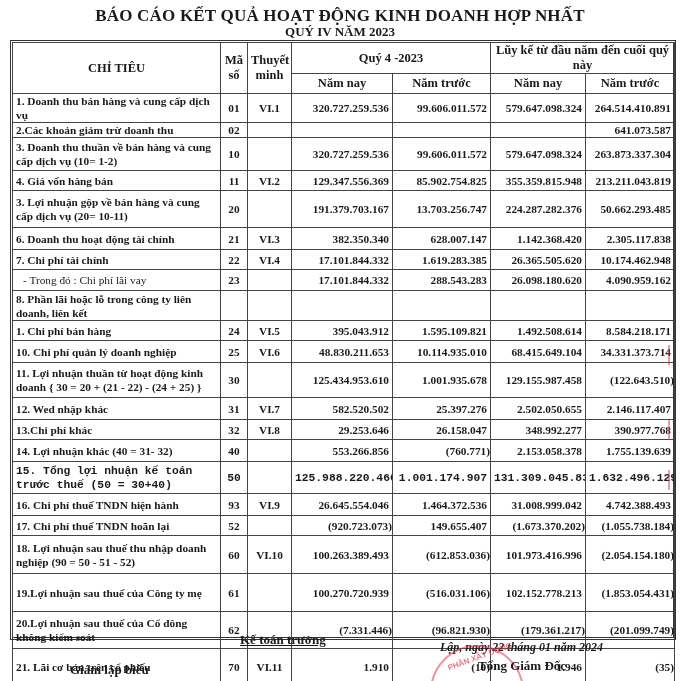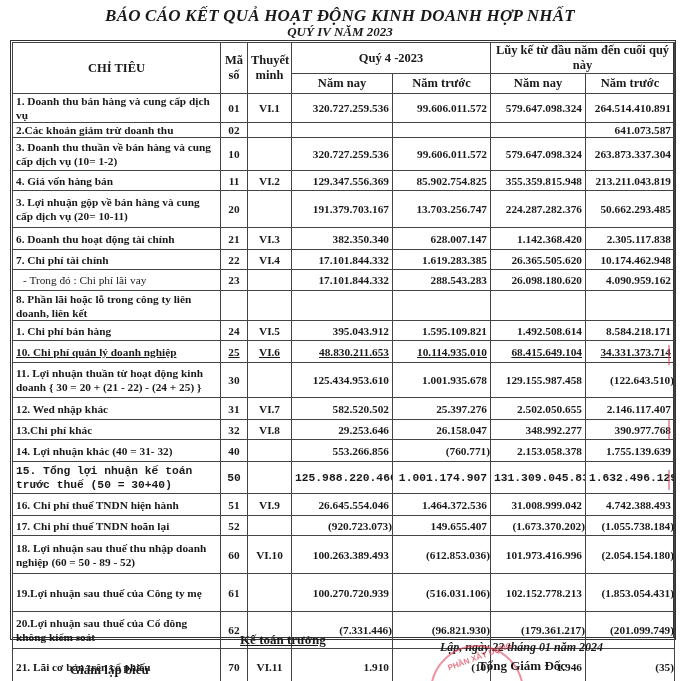--- a/index.html
+++ b/index.html
@@ -1,18 +1,18 @@
 <!DOCTYPE html>
 <html><head>
 <meta charset="utf-8">
 <style>
   html, body { margin:0; padding:0; background:#ffffff; }
   body { width:680px; height:681px; overflow:hidden; position:relative;
          font-family:"Liberation Serif","DejaVu Serif",serif; color:#1a1a1a; }
-  .title { position:absolute; left:0; width:680px; text-align:center; font-weight:bold;font-style:italic; }
+  .title { position:absolute; left:0; width:680px; text-align:center; font-weight:bold; }
   .t1 { top:6px; font-size:17px; letter-spacing:0.2px; }
   .t2 { top:24px; font-size:13px; }
   .frame { position:absolute; left:10px; top:40px; width:666px; height:600px;
            border:3px double #333; box-sizing:border-box; }
   table.rep { position:absolute; left:12px; top:42px; width:662px; border-collapse:collapse;
               table-layout:fixed; font-size:11.3px; font-weight:bold; }
   table.rep td, table.rep th { border:1px solid #444; padding:0 3px; overflow:hidden; }
   table.rep th { font-weight:bold; text-align:center; font-size:12.5px; line-height:15px; }
   th.ct { font-size:13.5px; }
   td.lbl { text-align:left; line-height:14px; }
@@ -145,21 +145,21 @@
       </tr>
       <tr style="height: 20px;">
         <td class="lbl">1. Chi phí bán hàng</td>
         <td class="code">24</td>
         <td class="note">VI.5</td>
         <td class="num">395.043.912</td>
         <td class="num">1.595.109.821</td>
         <td class="num">1.492.508.614</td>
         <td class="num">8.584.218.171</td>
       </tr>
-      <tr style="height: 22px; text-decoration: underline;">
+      <tr style="height: 22px;">
         <td class="lbl">10. Chi phí quản lý doanh nghiệp</td>
         <td class="code">25</td>
         <td class="note">VI.6</td>
         <td class="num">48.830.211.653</td>
         <td class="num">10.114.935.010</td>
         <td class="num">68.415.649.104</td>
         <td class="num">34.331.373.714</td>
       </tr>
       <tr style="height: 35px;">
         <td class="lbl">11. Lợi nhuận thuần từ hoạt động kinh doanh { 30 = 20 + (21 - 22) - (24 + 25) }</td>
@@ -201,38 +201,38 @@
         <td class="lbl">15. Tổng lợi nhuận kế toán trước thuế (50 = 30+40)</td>
         <td class="code">50</td>
         <td class="note"></td>
         <td class="num">125.988.220.466</td>
         <td class="num">1.001.174.907</td>
         <td class="num">131.309.045.836</td>
         <td class="num">1.632.496.129</td>
       </tr>
       <tr style="height: 22px;">
         <td class="lbl">16. Chi phí thuế TNDN hiện hành</td>
-        <td class="code">51</td>
+        <td class="code">93</td>
         <td class="note">VI.9</td>
         <td class="num">26.645.554.046</td>
         <td class="num">1.464.372.536</td>
         <td class="num">31.008.999.042</td>
         <td class="num">4.742.388.493</td>
       </tr>
       <tr style="height: 20px; padding-left: 30px;">
         <td class="lbl">17. Chi phí thuế TNDN hoãn lại</td>
         <td class="code">52</td>
         <td class="note"></td>
         <td class="num neg">(920.723.073)</td>
         <td class="num">149.655.407</td>
         <td class="num neg">(1.673.370.202)</td>
         <td class="num neg">(1.055.738.184)</td>
       </tr>
       <tr style="height: 38px;">
-        <td class="lbl">18. Lợi nhuận sau thuế thu nhập doanh nghiệp (60 = 50 - 89 - 52)</td>
+        <td class="lbl">18. Lợi nhuận sau thuế thu nhập doanh nghiệp (90 = 50 - 51 - 52)</td>
         <td class="code">60</td>
         <td class="note">VI.10</td>
         <td class="num">100.263.389.493</td>
         <td class="num neg">(612.853.036)</td>
         <td class="num">101.973.416.996</td>
         <td class="num neg">(2.054.154.180)</td>
       </tr>
       <tr style="height: 38px;">
         <td class="lbl">19.Lợi nhuận sau thuế của Công ty mẹ</td>
         <td class="code">61</td>

